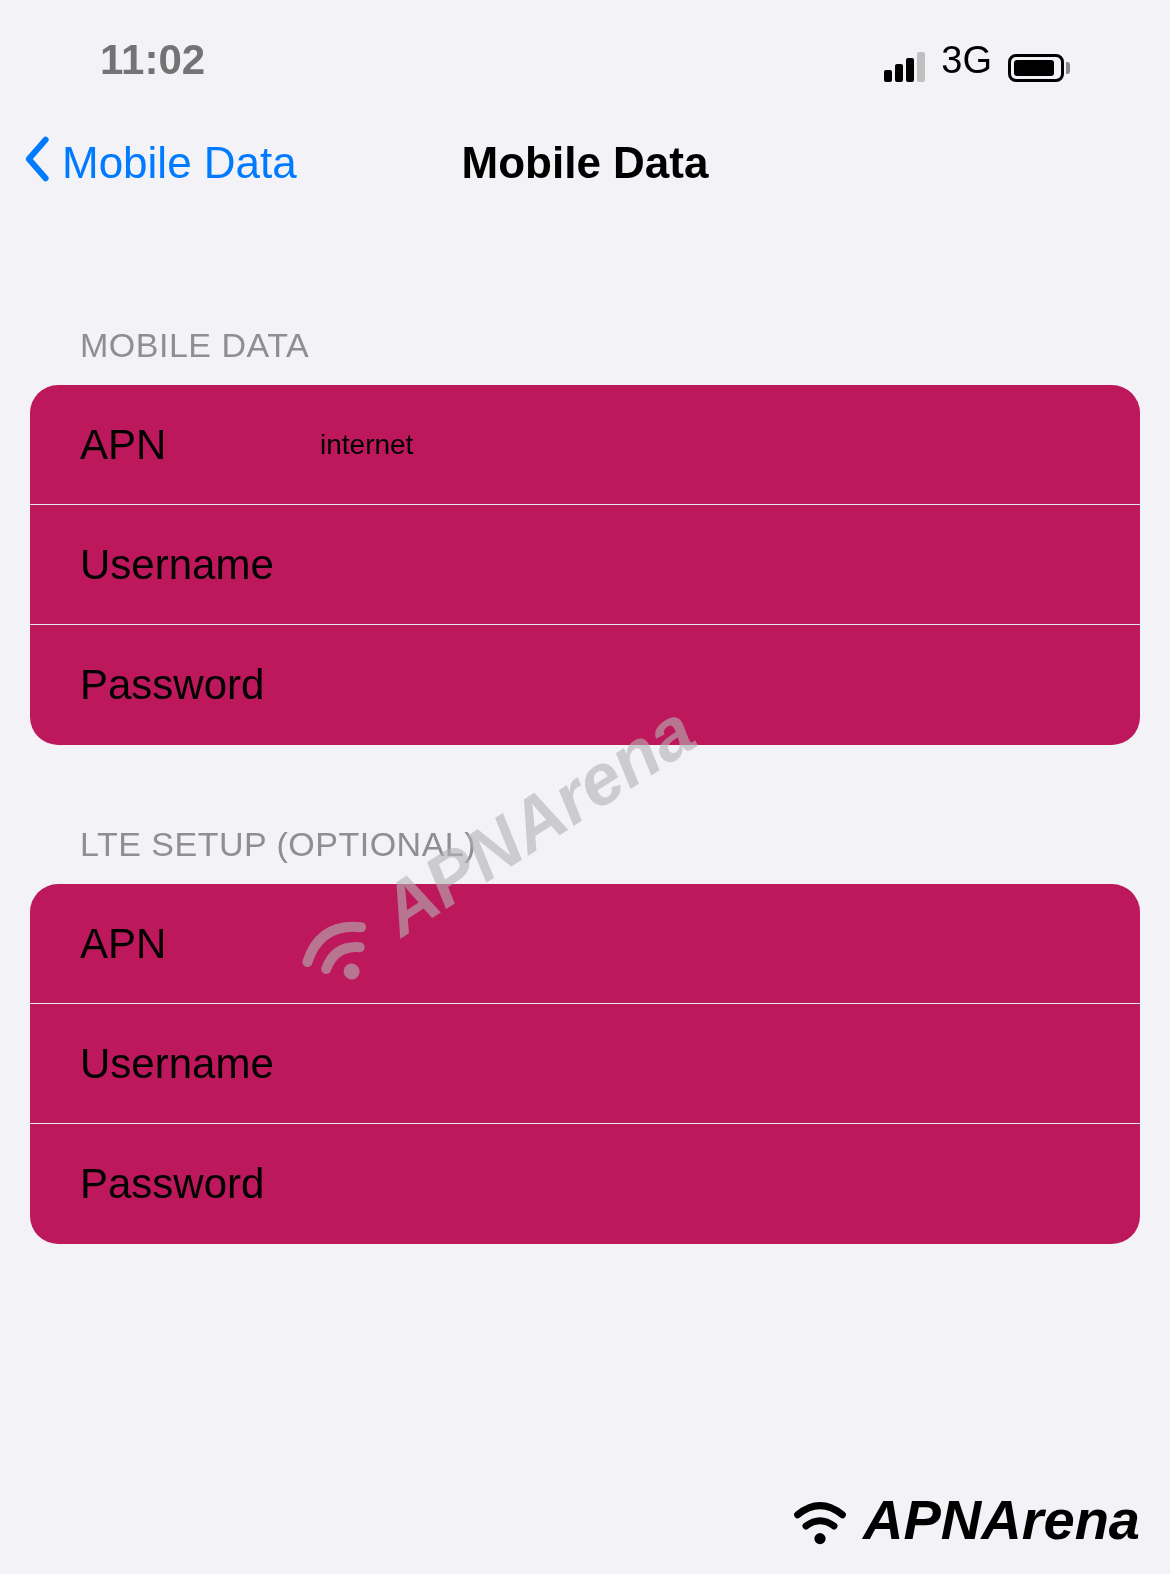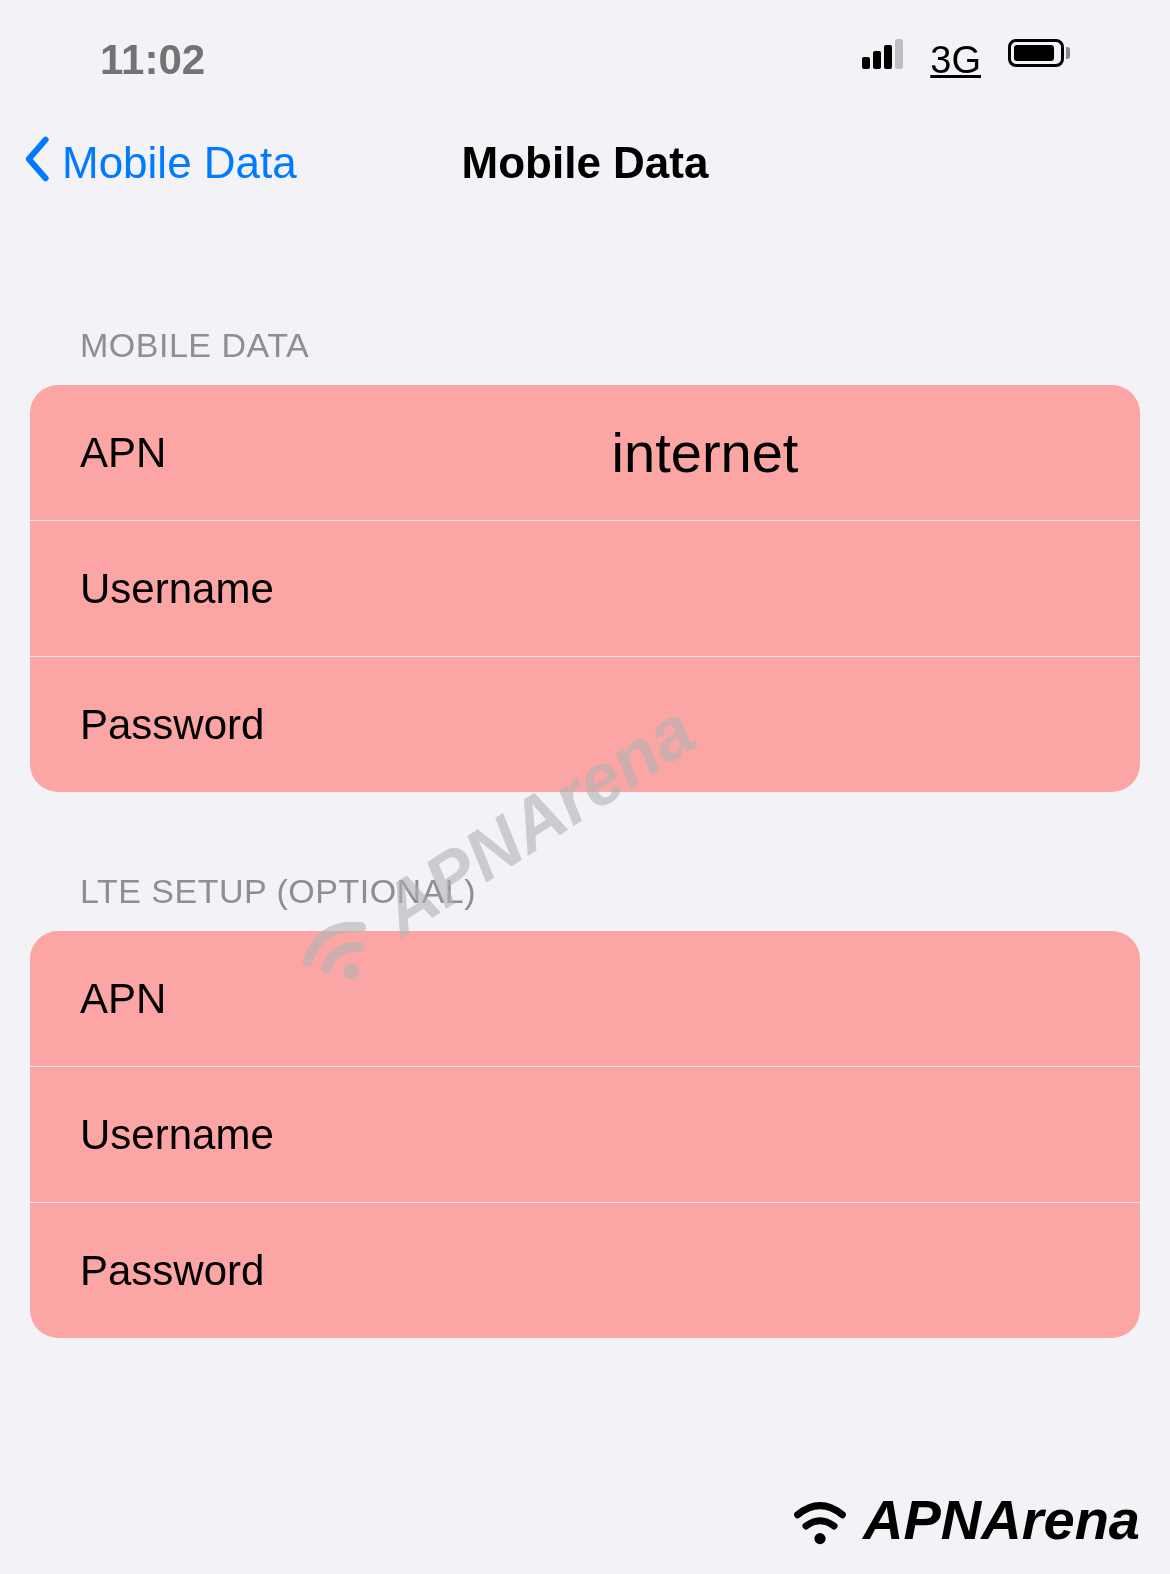--- a/index.html
+++ b/index.html
@@ -22,23 +22,22 @@
       padding: 40px 100px 20px 100px;
       height: 100px;
     }
     .status-time {
       font-size: 42px;
       font-weight: 600;
       color: #737373;
     }
     .status-right {
       display: flex;
-      align-items: flex-start;
-      gap: 21px;
-      text-decoration: underline;
+      align-items: flex-end;
+      gap: 10px;
     }
     .signal-bars {
       display: flex;
       align-items: flex-end;
       gap: 3px;
     }
     .signal-bar {
       width: 8px;
       background-color: #000;
       border-radius: 2px;
@@ -112,21 +111,21 @@
       color: #8e8e93;
       text-transform: uppercase;
       letter-spacing: 0.5px;
       padding: 40px 80px 20px 80px;
       margin-top: 40px;
     }
     .section-header.first {
       margin-top: 60px;
     }
     .form-group {
-      background-color: #fca5a5;
+      background-color: #be185d;
       border-radius: 28px;
       margin: 0 30px;
       overflow: hidden;
     }
     .form-row {
       display: flex;
       align-items: center;
       padding: 35px 50px;
       border-bottom: 1px solid #e5e5ea;
       min-height: 120px;
@@ -134,28 +133,27 @@
     .form-row:last-child {
       border-bottom: none;
     }
     .form-label {
       font-size: 42px;
       color: #000;
       width: 240px;
       flex-shrink: 0;
     }
     .form-input {
-      font-size: 56px;
+      font-size: 28px;
       color: #000;
       border: none;
       outline: none;
       background: transparent;
       flex: 1;
       font-family: inherit;
-      text-align: center;
     }
     .watermark-center {
       position: absolute;
       top: 54%;
       left: 42%;
       transform: translate(-50%, -50%) rotate(-33deg);
       display: flex;
       align-items: center;
       color: #b3b3b3;
       font-size: 72px;

